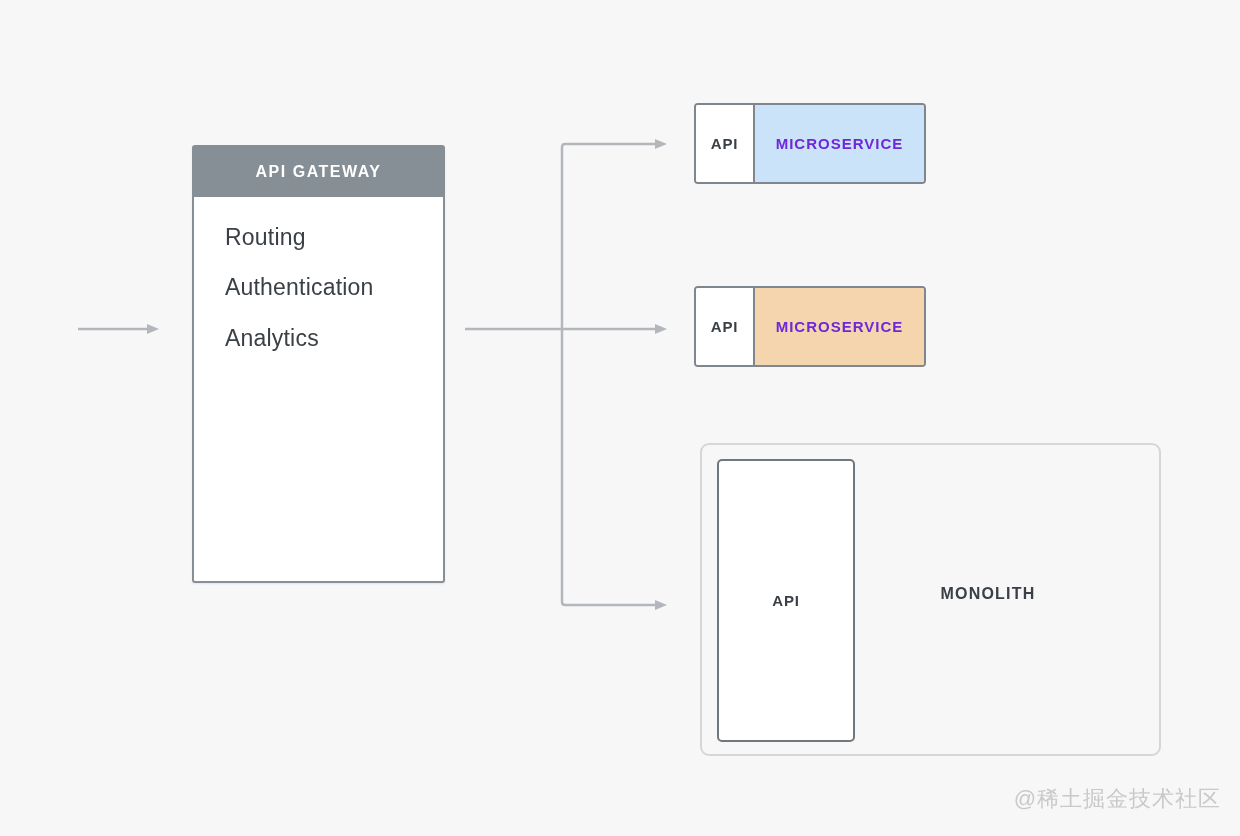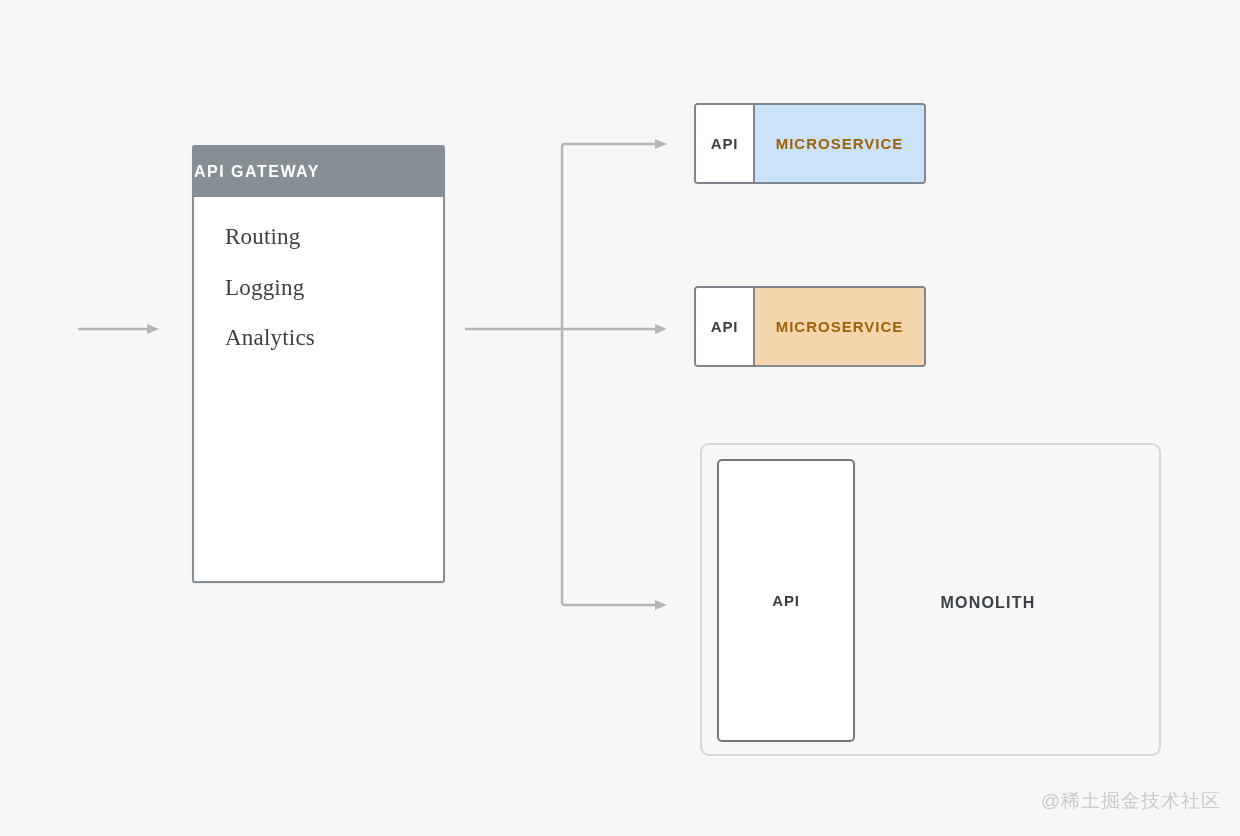--- a/index.html
+++ b/index.html
@@ -31,29 +31,28 @@
     border: 2px solid #878f96;
     border-radius: 3px;
     box-shadow: 0 1px 2px rgba(0,0,0,0.08);
   }
   .gateway-header {
     height: 50px;
     background: #878f96;
     color: #ffffff;
     display: flex;
     align-items: center;
-    justify-content: flex-start;
+    justify-content: center;
     font-size: 16px;
     font-weight: bold;
     letter-spacing: 1.5px;
   }
   .gateway-list {
     list-style: none;
     padding: 15px 0 0 31px;
-    font-family: Liberation Serif, serif;
   }
   .gateway-list li {
     height: 50.5px;
     display: flex;
     align-items: center;
     font-size: 23px;
     color: #3a4045;
     letter-spacing: 0.2px;
   }
 
@@ -85,21 +84,21 @@
     background: #ffffff;
   }
   .service-name {
     flex: 1;
     display: flex;
     align-items: center;
     justify-content: center;
     font-size: 15px;
     font-weight: bold;
     letter-spacing: 1px;
-    color: #a16207;
+    color: #6d28d9;
   }
 
   
   .monolith {
     position: absolute;
     left: 700px;
     top: 443px;
     width: 461px;
     height: 313px;
     border: 2px solid #d6d6da;
@@ -118,35 +117,35 @@
     align-items: center;
     justify-content: center;
     font-size: 15px;
     font-weight: bold;
     letter-spacing: 0.8px;
     color: #3a4045;
   }
   .monolith-name {
     position: absolute;
     left: 286px;
-    top: 158px;
+    top: 149px;
     transform: translate(-50%, -50%);
     font-size: 16px;
     font-weight: bold;
     letter-spacing: 1.2px;
     color: #3a4045;
     white-space: nowrap;
   }
 
   
   .watermark {
     position: absolute;
     right: 19px;
     bottom: 22px;
-    font-size: 19px;
+    font-size: 22px;
     letter-spacing: 1px;
     color: #c9c9c9;
     user-select: none;
   }
 </style>
 </head>
 <body>
 
 <div class="canvas">
 
@@ -161,21 +160,21 @@
     <path d="M562 329 V147 Q562 144 565 144 H655" fill="none" stroke="#b3b7bb" stroke-width="2.5" marker-end="url(#arrowhead)"></path>
     <path d="M562 329 V602 Q562 605 565 605 H655" fill="none" stroke="#b3b7bb" stroke-width="2.5" marker-end="url(#arrowhead)"></path>
   </svg>
 
   <div class="gateway">
     <div class="gateway-header">
       <span>API GATEWAY</span>
     </div>
     <ul class="gateway-list">
       <li>Routing</li>
-      <li>Logging</li>
+      <li>Authentication</li>
       <li>Analytics</li>
     </ul>
   </div>
 
   <div class="service top">
     <div class="service-api">API</div>
     <div class="service-name" style="background: rgb(203, 227, 248);">MICROSERVICE</div>
   </div>
 
   <div class="service mid">

